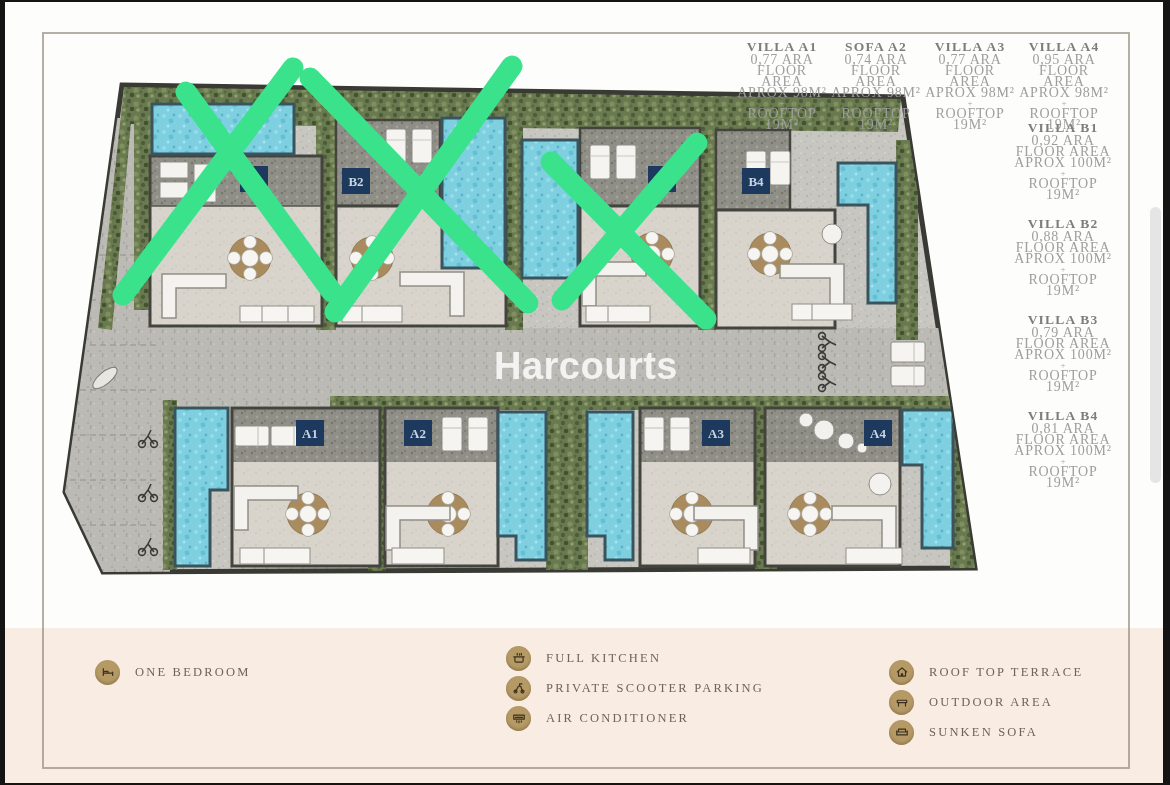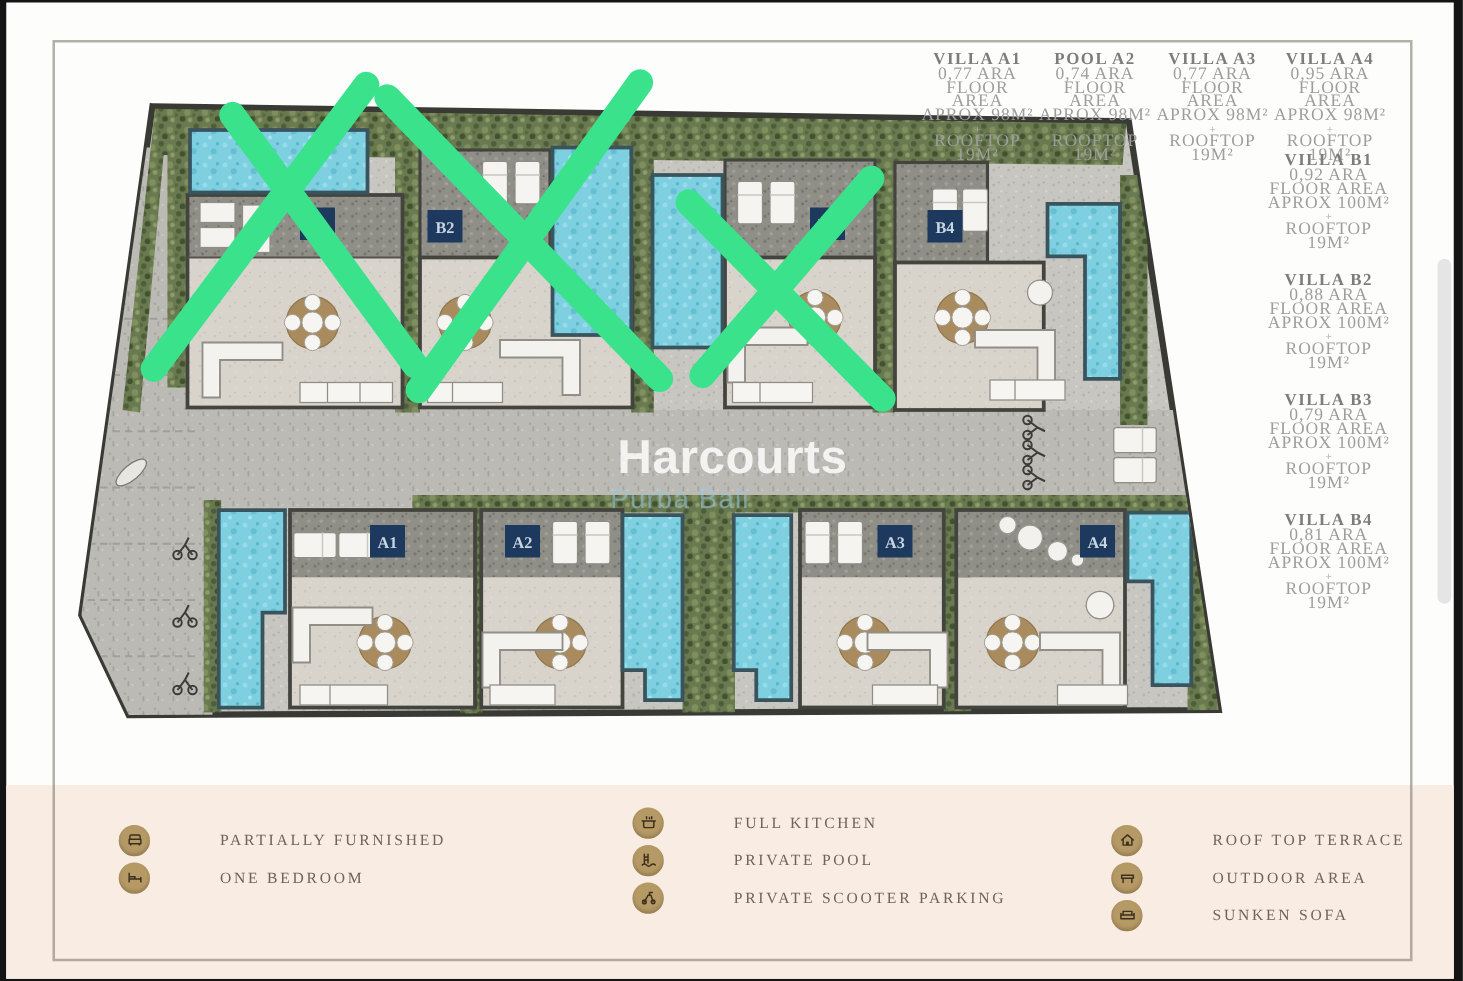--- a/index.html
+++ b/index.html
@@ -23,21 +23,21 @@
   .vi-side{position:absolute;left:1010px;top:121px;width:106px;text-align:center;}
   .vi-block{margin-bottom:17px;}
   .vi-name{font-size:13.5px;font-weight:700;color:#7d7d7d;letter-spacing:1.2px;line-height:14px;}
   .vi-line{font-size:14px;color:#9e9e9e;letter-spacing:.8px;line-height:11px;}
   .vi-plus{font-size:9px;color:#a8a8a8;line-height:10px;}
   
   .lg-col{position:absolute;}
   .lg-col1{left:95px;top:657px;}
   .lg-col2{left:506px;top:643px;}
   .lg-col3{left:889px;top:657px;}
-  .lg-row{display:flex;align-items:center;height:30px;gap:41px;}
+  .lg-row{display:flex;align-items:center;height:30px;}
   .lg-ic{width:25px;height:25px;border-radius:50%;background:#b59a66;flex:0 0 25px;
          display:flex;align-items:center;justify-content:center;box-shadow:inset 0 -2px 3px rgba(90,70,40,.35);}
   .lg-ic svg{width:14px;height:14px;stroke:#3c2f1d;fill:none;stroke-width:2;stroke-linecap:round;stroke-linejoin:round;}
   .lg-tx{margin-left:15px;font-size:12.5px;letter-spacing:2.2px;color:#6e6459;white-space:nowrap;}
 </style>
 </head>
 <body>
 
 <div class="stage">
   <div class="photo"></div>
@@ -310,34 +310,33 @@
       </g>
       <g>
         <path d="M551,162 L706,319"></path>
           <path d="M697,143 L562,300"></path>
       </g>
     </g>
   </svg>
 
   <div class="wm">
     <div class="wm-1">Harcourts</div>
-    <div class="wm-2">Purba Bali</div>
   </div>
 
   <div class="vi-top">
     <div class="vi-col">
       <div class="vi-name">VILLA A1</div>
       <div class="vi-line">0,77 ARA</div>
       <div class="vi-line">FLOOR AREA</div>
       <div class="vi-line">APROX 98M²</div>
       <div class="vi-plus">+</div>
       <div class="vi-line">ROOFTOP 19M²</div>
     </div>
     <div class="vi-col">
-      <div class="vi-name">POOL A2</div>
+      <div class="vi-name">SOFA A2</div>
       <div class="vi-line">0,74 ARA</div>
       <div class="vi-line">FLOOR AREA</div>
       <div class="vi-line">APROX 98M²</div>
       <div class="vi-plus">+</div>
       <div class="vi-line">ROOFTOP 19M²</div>
     </div>
     <div class="vi-col">
       <div class="vi-name">VILLA A3</div>
       <div class="vi-line">0,77 ARA</div>
       <div class="vi-line">FLOOR AREA</div>
@@ -387,59 +386,51 @@
       <div class="vi-line">APROX 100M²</div>
       <div class="vi-plus">+</div>
       <div class="vi-line">ROOFTOP 19M²</div>
     </div>
   </div>
 
   <div class="lg-col lg-col1">
     <div class="lg-row">
       <span class="lg-ic">
         <svg viewBox="0 0 24 24">
-            <path d="M5,11 V7 a2,2 0 0 1 2,-2 h10 a2,2 0 0 1 2,2 v4 M4,11 h16 v6 h-16 z M6,17 v2 M18,17 v2"></path>
-          </svg>
-        </span>
-      <span class="lg-tx">PARTIALLY FURNISHED</span>
-    </div>
-    <div class="lg-row">
-      <span class="lg-ic">
-        <svg viewBox="0 0 24 24">
             <path d="M4,6 v12 M4,14 h16 v4 M20,18 v-6 M6,11 h6 v3"></path>
           </svg>
         </span>
       <span class="lg-tx">ONE BEDROOM</span>
     </div>
   </div>
 
   <div class="lg-col lg-col2">
     <div class="lg-row">
       <span class="lg-ic">
         <svg viewBox="0 0 24 24">
             <path d="M5,10 h14 v7 a2,2 0 0 1 -2,2 h-10 a2,2 0 0 1 -2,-2 z M3,10 h18 M9,7 v-3 M13,7 v-2 M16,7 v-3"></path>
           </svg>
         </span>
       <span class="lg-tx">FULL KITCHEN</span>
     </div>
     <div class="lg-row">
       <span class="lg-ic">
         <svg viewBox="0 0 24 24">
-            <path d="M6,4 v12 M11,4 v12 M6,8 h5 M6,12 h5 M3,19 c2,-2 4,-2 6,0 c2,2 4,2 6,0 c2,-2 4,-2 6,0"></path>
-          </svg>
-        </span>
-      <span class="lg-tx">PRIVATE POOL</span>
-    </div>
-    <div class="lg-row">
-      <span class="lg-ic">
-        <svg viewBox="0 0 24 24">
             <path d="M6,18 m-2.5,0 a2.5,2.5 0 1 0 5,0 a2.5,2.5 0 1 0 -5,0 M18,18 m-2.5,0 a2.5,2.5 0 1 0 5,0 a2.5,2.5 0 1 0 -5,0 M6,18 L11,9 h4 l3,9 M13,9 V5 h4"></path>
           </svg>
         </span>
       <span class="lg-tx">PRIVATE SCOOTER PARKING</span>
+    </div>
+    <div class="lg-row">
+      <span class="lg-ic">
+        <svg viewBox="0 0 24 24">
+            <path d="M3,7 h18 v7 h-18 z M6,11 h12 M8,17 v2 M12,17 v3 M16,17 v2"></path>
+          </svg>
+        </span>
+      <span class="lg-tx">AIR CONDITIONER</span>
     </div>
   </div>
 
   <div class="lg-col lg-col3">
     <div class="lg-row">
       <span class="lg-ic">
         <svg viewBox="0 0 24 24">
             <path d="M4,12 L12,5 l8,7 M6,11 v8 h12 v-8 M11,19 v-4 h2 v4"></path>
           </svg>
         </span>

